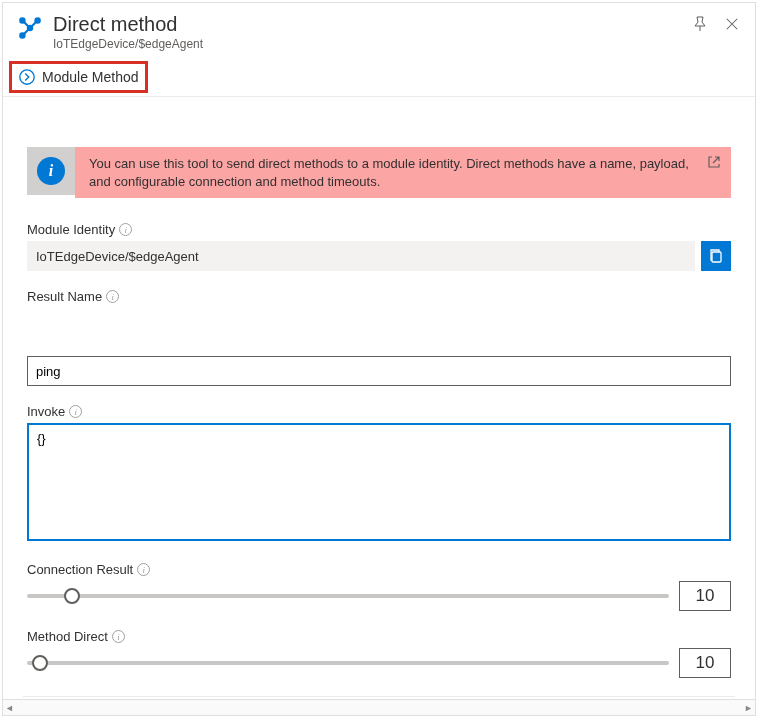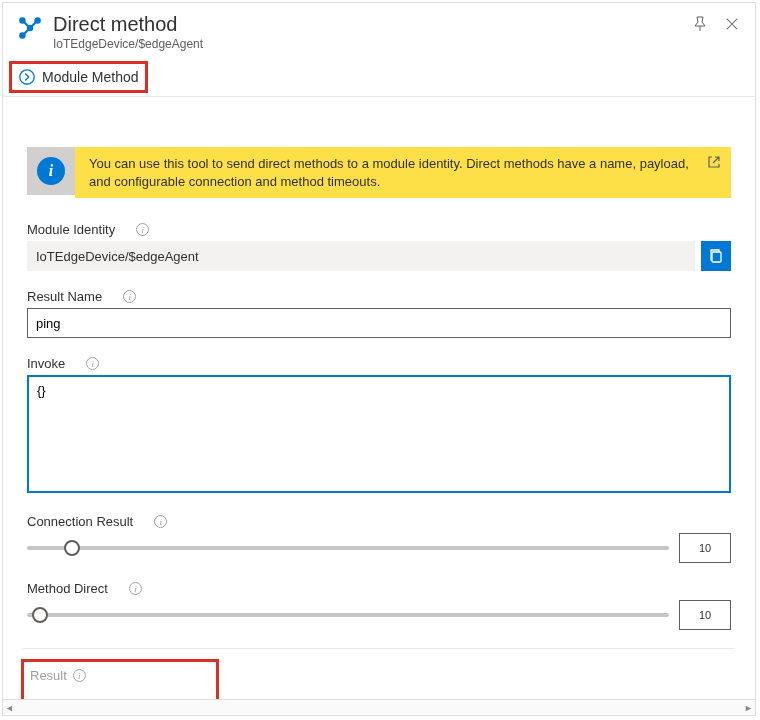--- a/index.html
+++ b/index.html
@@ -60,35 +60,35 @@
   .info-icon-box {
     width: 48px; height: 48px;
     background: #d2d0ce;
     display: flex; align-items: center; justify-content: center;
     flex-shrink: 0;
   }
   .info-icon { width: 28px; height: 28px; color: #0078d4; background:#0078d4; border-radius:50%; display:flex; align-items:center; justify-content:center; }
   .info-icon span { color:#fff; font-weight:600; font-family: Georgia, serif; font-style: italic; font-size:16px; }
   .info-msg {
     flex: 1;
-    background: #fde047;
+    background: #fca5a5;
     padding: 8px 36px 8px 14px;
     font-size: 13px; line-height: 1.35;
     color: #323130;
     position: relative;
     min-height: 48px;
     display:flex; align-items:center;
   }
   .info-ext {
     position: absolute; right: 10px; top: 8px;
     width: 14px; height: 14px; color: #605e5c; cursor:pointer;
   }
 
   .field { margin-bottom: 18px; }
-  .field-label { font-size: 13px; color: #323130; margin-bottom: 4px; display:flex; align-items:center; gap:21px; }
+  .field-label { font-size: 13px; color: #323130; margin-bottom: 4px; display:flex; align-items:center; gap:4px; }
   .info-i {
     display:inline-flex; align-items:center; justify-content:center;
     width:13px;height:13px;border:1px solid #a19f9d;border-radius:50%;
     font-size:9px;color:#a19f9d;font-style:italic;font-family:Georgia,serif;
   }
 
   .row-with-btn { display:flex; gap:6px; align-items:stretch; }
   .readonly-input {
     flex:1;
     background:#f3f2f1;
@@ -102,20 +102,21 @@
     background:#0078d4; color:#fff;
     display:flex;align-items:center;justify-content:center;
     border:0; cursor:pointer;
   }
 
   .text-input {
     width:100%;
     border:1px solid #605e5c;
     padding:5px 8px; font-size:13px; height:30px;
     font-family:inherit;
+    margin-top:48px;
   }
   .payload-area {
     width:100%;
     border:2px solid #0078d4;
     padding:6px 8px;
     font-size:13px; font-family:inherit;
     height:118px;
     resize:none;
   }
 
@@ -127,21 +128,21 @@
     height:4px; width:100%; background:#c8c6c4; border-radius:2px;
   }
   .slider-thumb {
     position:absolute; top:50%; transform:translate(-50%,-50%);
     width:16px;height:16px;border-radius:50%;
     background:#fff;border:2px solid #605e5c;
   }
   .slider-value {
     width:52px;height:30px;
     border:1px solid #605e5c;
-    text-align:center; font-size:11px;
+    text-align:center; font-size:17px;
     display:flex;align-items:center;justify-content:center;
   }
 
   .divider { border-top:1px solid #edebe9; margin:14px -4px 10px -4px; }
 
   .result-block { border:3px solid #d93025; display:inline-block; padding:6px 8px 4px 6px; margin-left:-6px; }
   .result-label { font-size:13px; color:#a19f9d; display:flex; align-items:center; gap:6px; margin-bottom:22px; }
   .result-box {
     background:#f3f2f1; padding:6px 8px;
     font-size:12px; color:#a19f9d;

